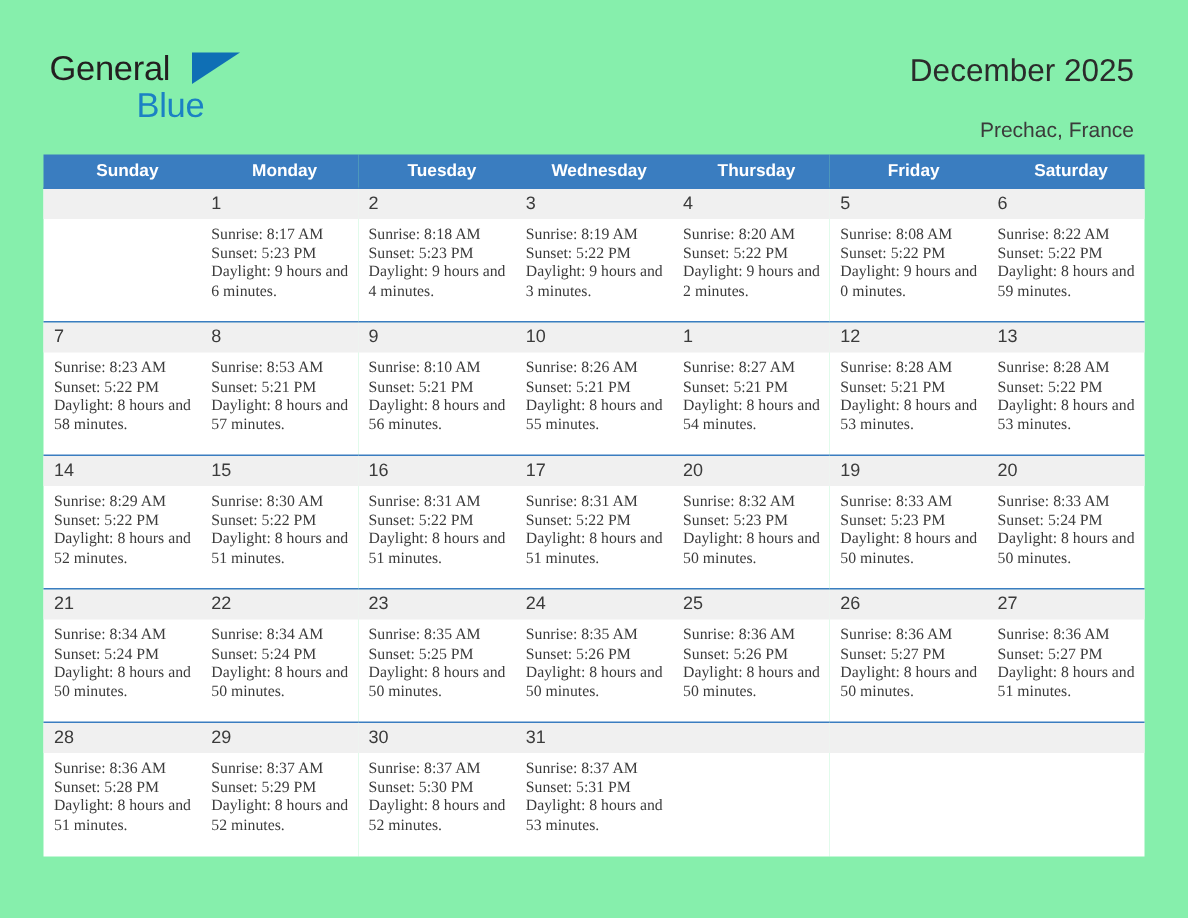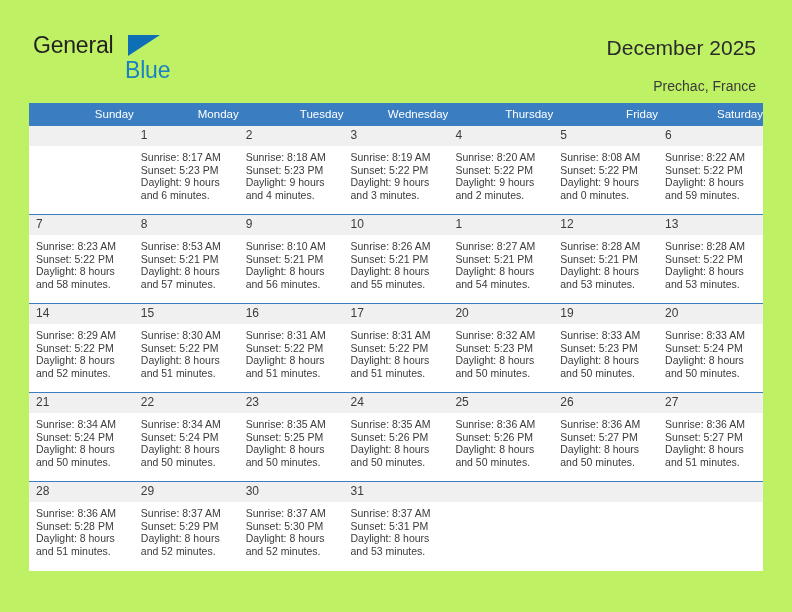--- a/index.html
+++ b/index.html
@@ -7,21 +7,21 @@
   html, body {
     margin: 0; padding: 0;
     width: 792px; height: 612px;
     background: #ffffff;
     font-family: "Liberation Sans", sans-serif;
     -webkit-font-smoothing: antialiased;
   }
   #page {
     position: relative;
     width: 792px; height: 612px;
-    background: #bef264;
+    background: #86efac;
     overflow: hidden;
   }
 
   
   .header {
     position: absolute;
     left: 0; top: 0;
     width: 792px; height: 100px;
   }
   .brand {
@@ -43,21 +43,21 @@
     position: absolute;
     left: 95px; top: 3px;
     width: 0; height: 0;
     border-left: 32px solid #0f6fb5;
     border-bottom: 21px solid transparent;
   }
   .brand-blue {
     font-size: 23px;
     color: #1b81c4;
     letter-spacing: -0.2px;
-    margin-left: 92px;
+    margin-left: 58px;
     line-height: 24px;
     display: block;
   }
 
   .title-block {
     position: absolute;
     right: 36px; top: 30px;
     text-align: right;
   }
   .cal-title {
@@ -81,22 +81,22 @@
     position: absolute;
     left: 29px; top: 103px;
     width: 734px;
     border-collapse: collapse;
     table-layout: fixed;
   }
   .calendar th {
     background: #3a7dc0;
     color: #ffffff;
     font-size: 11.5px;
-    font-weight: normal;
-    text-align: right;
+    font-weight: bold;
+    text-align: center;
     padding: 5px 0 5px 7px;
     height: 21px;
     border: none;
   }
   .calendar td {
     width: 104.85px;
     vertical-align: top;
     padding: 0;
     border-top: 1px solid #3a7dc0;
     background: #ffffff;
@@ -114,20 +114,21 @@
     height: 20px;
     line-height: 13px;
   }
   td.empty .daynum { background: #f0f0f0; }
   .info {
     display: block;
     padding: 5px 6px 0 7px;
     font-size: 10.5px;
     line-height: 12.6px;
     color: #3b3b3b;
+    font-family: Liberation Serif, serif;
   }
   .info span { display: block; white-space: nowrap; }
   .info .dl { white-space: normal; }
 </style>
 </head>
 <body>
 
 <div id="page">
 
   <div class="header">

